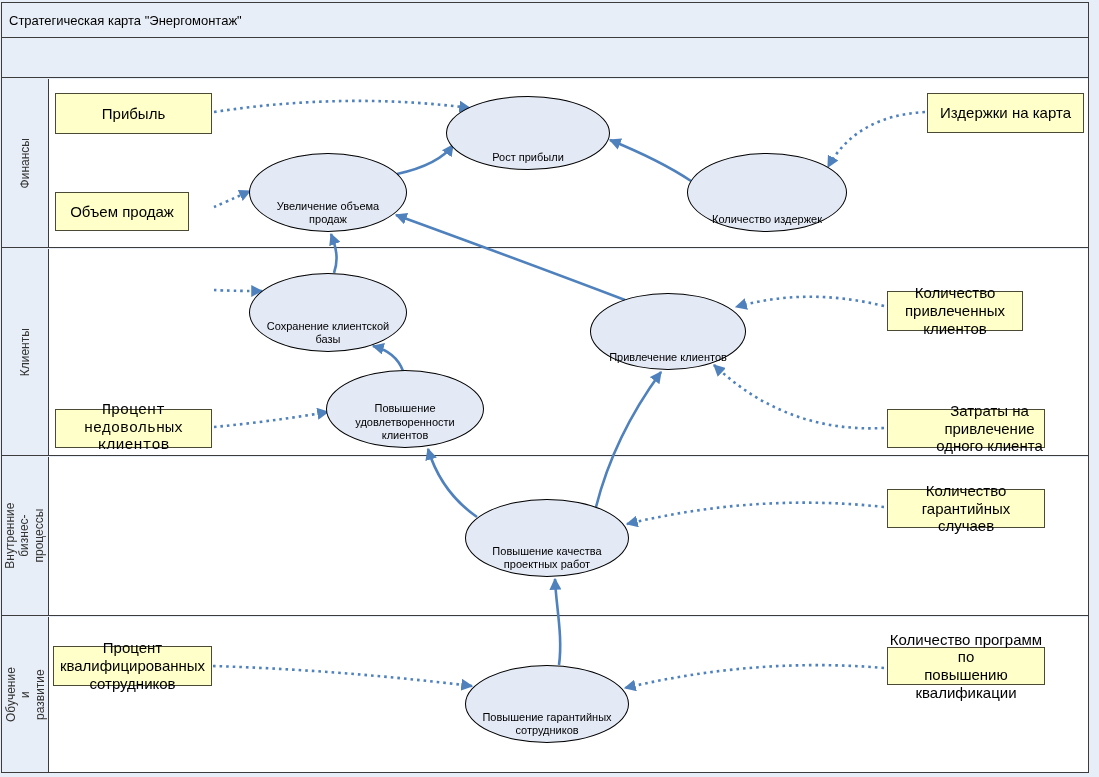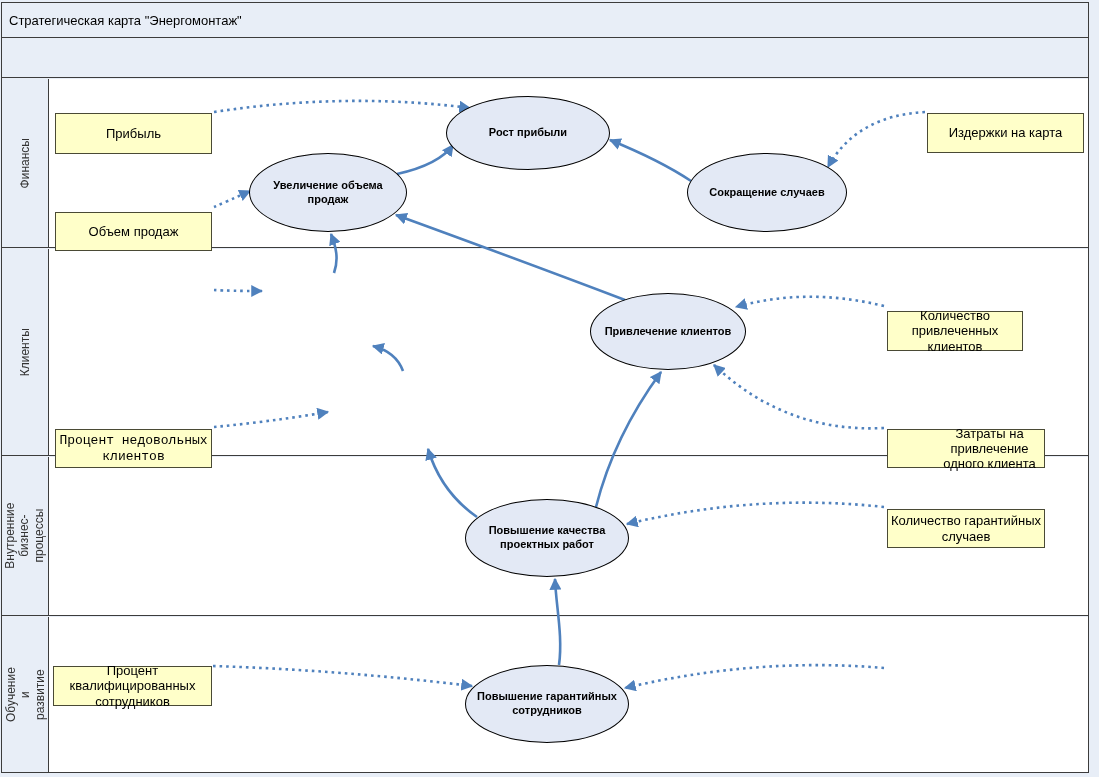--- a/index.html
+++ b/index.html
@@ -9,22 +9,22 @@
   .row-title{position:absolute;left:2px;top:3px;width:1086px;height:35px;border-bottom:1px solid #3c3c3c;display:flex;align-items:center;padding-left:7px;box-sizing:border-box;font-size:13px;color:#000;}
   .row-sub{position:absolute;left:2px;top:39px;width:1086px;height:39px;border-bottom:1px solid #3c3c3c;box-sizing:border-box;}
   .band{position:absolute;left:2px;width:1086px;display:flex;box-sizing:border-box;}
   .band-b{border-bottom:1px solid #3c3c3c;}
   .band-label{width:47px;border-right:1px solid #3c3c3c;display:flex;align-items:center;justify-content:center;overflow:visible;box-sizing:border-box;}
   .band-label .vtxt{display:block;transform:rotate(-90deg);white-space:pre-line;text-align:center;font-size:12px;line-height:1.2;color:#333;}
   .band-content{flex:1;background:#ffffff;}
   .edges{position:absolute;left:0;top:0;pointer-events:none;}
   .edge{fill:none;stroke:#4F81BD;stroke-width:2.6px;}
   .dotted{stroke-dasharray:2.6 4;}
-  .indicator{position:absolute;background:#FFFFC9;border:1px solid #4a4a35;box-sizing:border-box;display:flex;align-items:center;justify-content:center;text-align:center;font-size:13px;line-height:1.18;color:#000;margin-top:20px;}
-  .goal{position:absolute;background:#E3E9F5;border:1px solid #000;border-radius:50%;box-sizing:border-box;display:flex;align-items:center;justify-content:center;text-align:center;font-size:11px;line-height:1.25;color:#000;padding:4px 10px;font-weight:bold;}
+  .indicator{position:absolute;background:#FFFFC9;border:1px solid #4a4a35;box-sizing:border-box;display:flex;align-items:center;justify-content:center;text-align:center;font-size:15px;line-height:1.18;color:#000;}
+  .goal{position:absolute;background:#E3E9F5;border:1px solid #000;border-radius:50%;box-sizing:border-box;display:flex;align-items:flex-end;justify-content:center;text-align:center;font-size:11px;line-height:1.25;color:#000;padding:4px 10px;}
   .lbl{white-space:pre-line;}
 </style>
 </head>
 <body>
 
 <div class="canvas">
 
   <div class="frame"></div>
 
   <div class="row-title">
@@ -86,38 +86,46 @@
     <path class="edge dotted" d="M 884,668 Q 756,657 625,688" marker-end="url(#arr)"></path>
   </svg>
 
   <div class="goal" style="left:446px;top:96px;width:164px;height:74px;">
     <span class="lbl">Рост прибыли</span>
   </div>
   <div class="goal" style="left:249px;top:153px;width:158px;height:79px;">
     <span class="lbl">Увеличение объема продаж</span>
   </div>
   <div class="goal" style="left:687px;top:153px;width:160px;height:79px;">
-    <span class="lbl">Сокращение случаев</span>
+    <span class="lbl">Количество издержек</span>
+  </div>
+  <div class="goal" style="left:249px;top:273px;width:158px;height:79px;">
+    <span class="lbl">Сохранение клиентской
+базы</span>
+  </div>
+  <div class="goal" style="left:326px;top:370px;width:158px;height:78px;">
+    <span class="lbl">Повышение
+удовлетворенности клиентов</span>
   </div>
   <div class="goal" style="left:590px;top:293px;width:156px;height:77px;">
     <span class="lbl">Привлечение клиентов</span>
   </div>
   <div class="goal" style="left:465px;top:499px;width:164px;height:78px;">
     <span class="lbl">Повышение качества
 проектных работ</span>
   </div>
   <div class="goal" style="left:465px;top:665px;width:164px;height:78px;">
     <span class="lbl">Повышение гарантийных
 сотрудников</span>
   </div>
 
   <div class="indicator" style="left:55px;top:93px;width:157px;height:41px;">
     <span class="lbl">Прибыль</span>
   </div>
-  <div class="indicator" style="left:55px;top:192px;width:157px;height:39px;justify-content:center;">
+  <div class="indicator" style="left:55px;top:192px;width:134px;height:39px;justify-content:center;">
     <span class="lbl">Объем продаж</span>
   </div>
   <div class="indicator" style="left:927px;top:93px;width:157px;height:40px;">
     <span class="lbl">Издержки на карта</span>
   </div>
   <div class="indicator" style="left:55px;top:409px;width:157px;height:39px;font-family:Liberation Mono, monospace;">
     <span class="lbl">Процент недовольных
 клиентов</span>
   </div>
   <div class="indicator" style="left:887px;top:291px;width:136px;height:40px;">
@@ -130,14 +138,18 @@
   </div>
   <div class="indicator" style="left:887px;top:489px;width:158px;height:39px;">
     <span class="lbl">Количество гарантийных
 случаев</span>
   </div>
   <div class="indicator" style="left:53px;top:646px;width:159px;height:40px;">
     <span class="lbl">Процент
 квалифицированных
 сотрудников</span>
   </div>
+  <div class="indicator" style="left:887px;top:647px;width:158px;height:38px;">
+    <span class="lbl">Количество программ по
+повышению квалификации</span>
+  </div>
 
 </div>
 
 </body></html>

